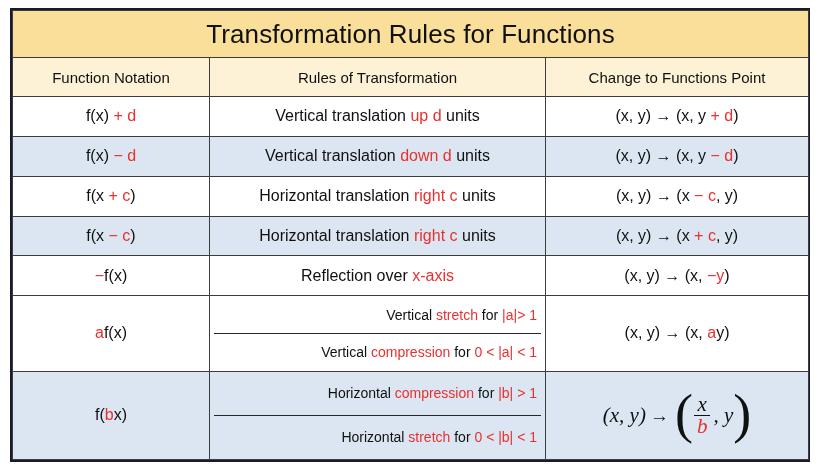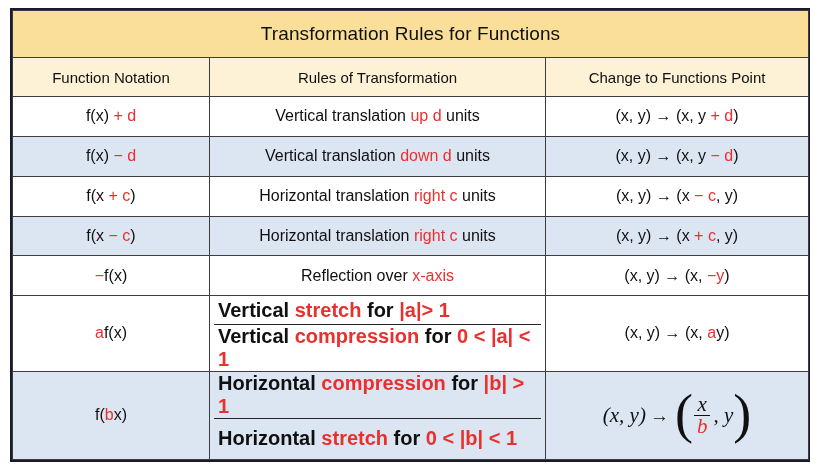--- a/index.html
+++ b/index.html
@@ -42,21 +42,21 @@
   }
 
   
   col.c1 { width: 197px; }
   col.c2 { width: 336px; }
   col.c3 { width: 263px; }
 
   .title-cell {
     background: #fadf9a;
     color: #9c1006;
-    font-size: 19px;
+    font-size: 26px;
     font-weight: bold;
     height: 44px;
     letter-spacing: 0.1px;
     border-bottom: 1px solid #7a6a44;
   }
 
   .head-cell {
     background: #fdf2d5;
     color: #cc2200;
     font-size: 15px;
@@ -78,27 +78,26 @@
   
   table.sub {
     width: 100%;
     height: 100%;
     border-collapse: collapse;
     table-layout: fixed;
   }
   table.sub td {
     border: 0;
     border-bottom: 1px solid #262626;
-    text-align: left;
+    text-align: right;
     vertical-align: middle;
     height: 50%;
     padding: 0 4px;
-    font-size: 20px;
+    font-size: 14px;
     color: #101010;
-    font-weight: bold;
   }
   table.sub td.last { border-bottom: 0; }
 
   td.nest { padding: 0; }
 
   
   .mathline {
     display: inline-flex;
     align-items: center;
     justify-content: center;

